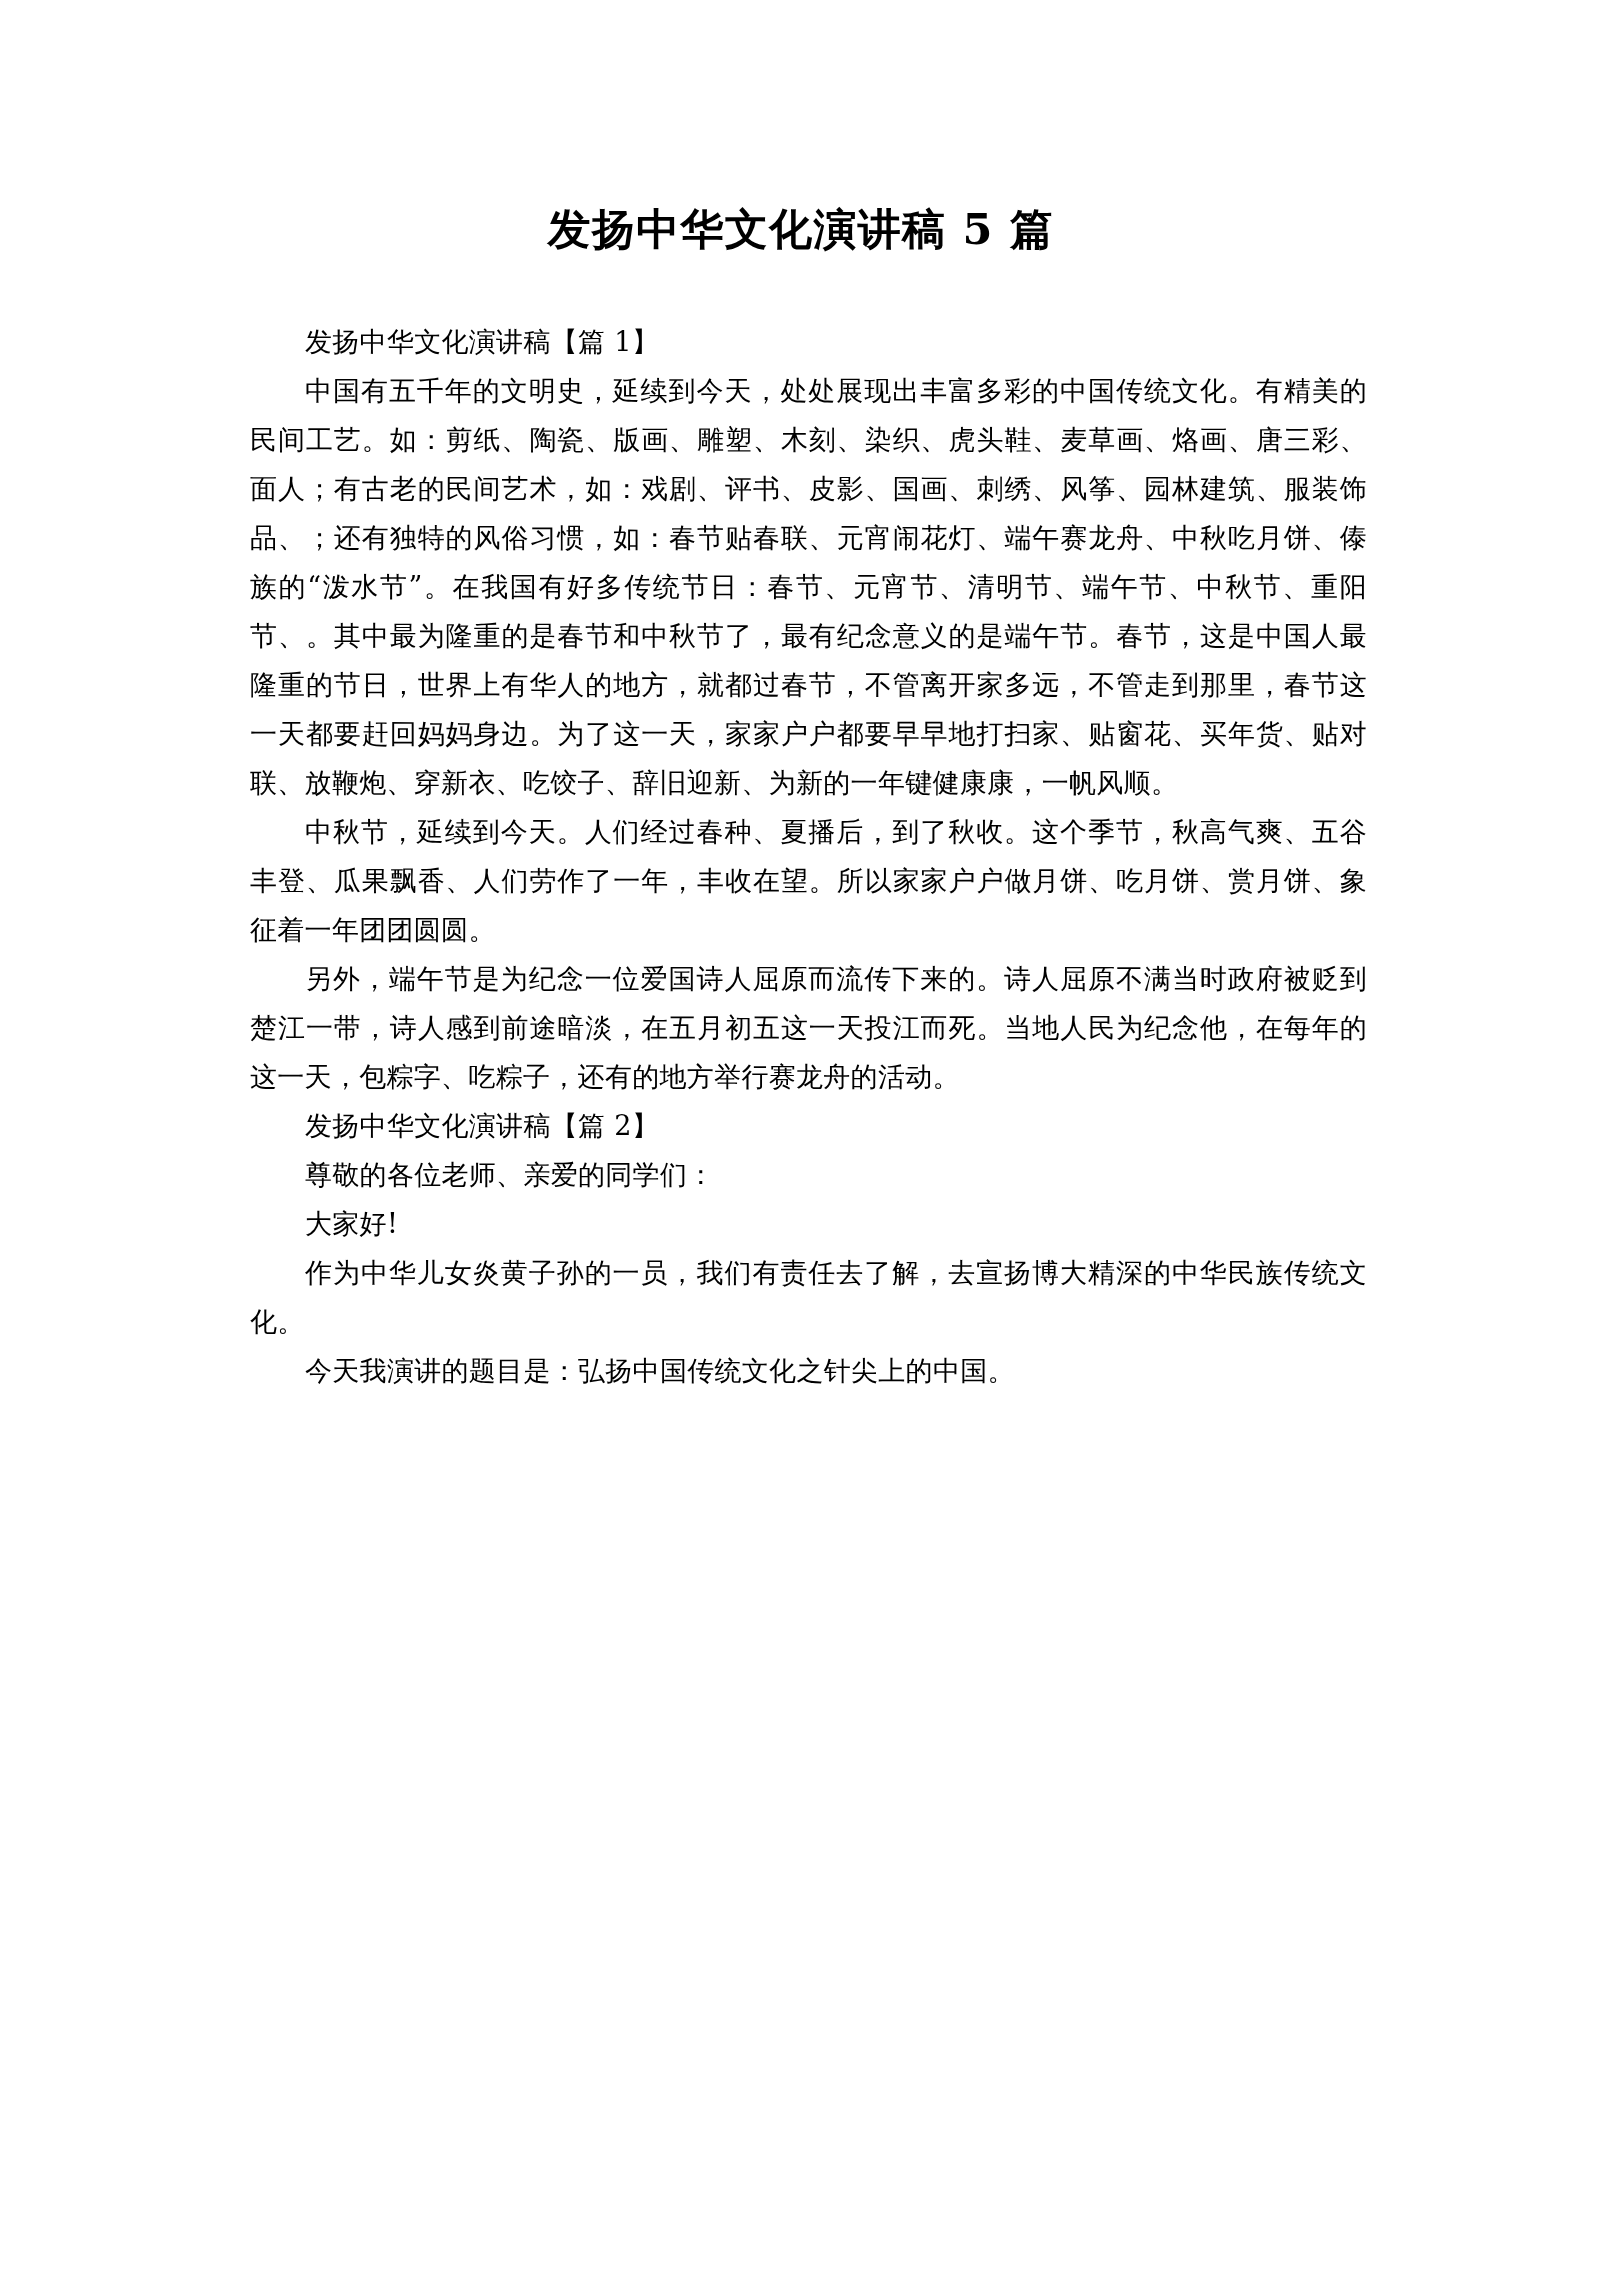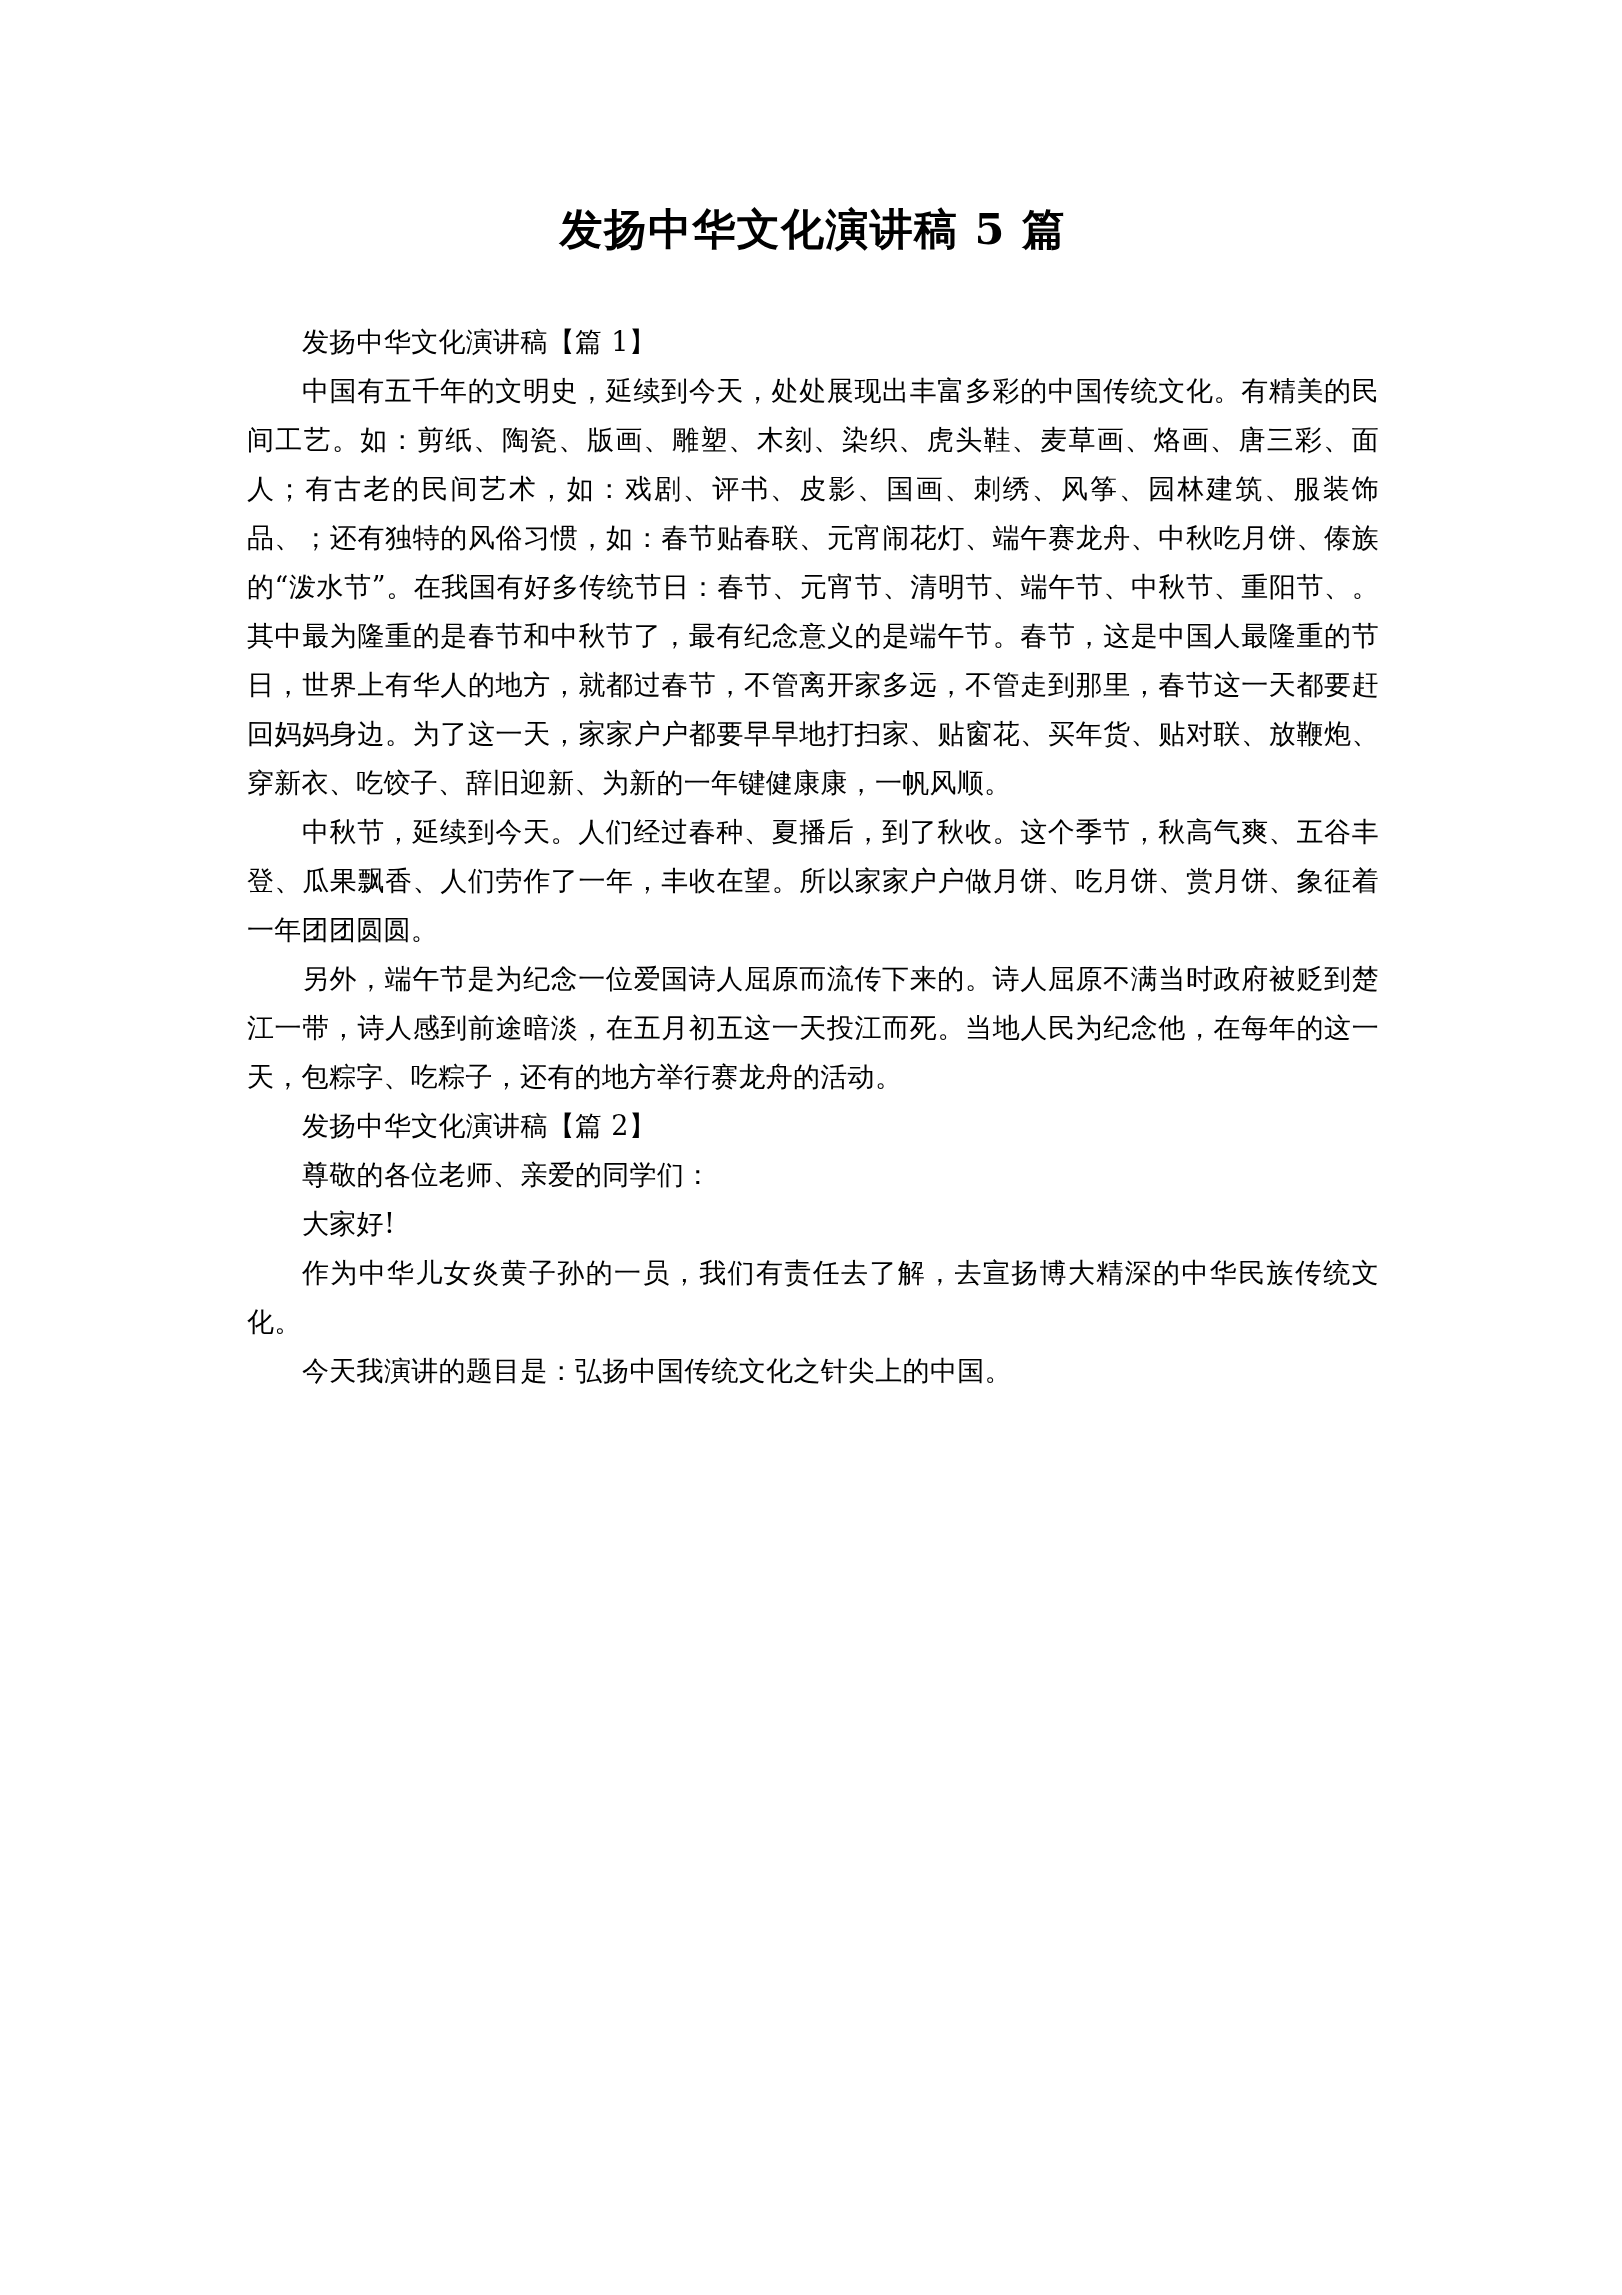--- a/index.html
+++ b/index.html
@@ -14,37 +14,38 @@
   .page {
     position: relative;
     width: 1623px;
     height: 2295px;
     background: #ffffff;
     overflow: hidden;
     box-sizing: border-box;
   }
   .content {
     position: absolute;
-    left: 247px;
+    left: 235px;
     top: 0;
     width: 1132px;
   }
   .doc-title {
     font-size: 43px;
     font-weight: bold;
     text-align: center;
     letter-spacing: 1.3px;
     line-height: 1.25;
     margin: 0;
     padding-top: 203px;
     padding-bottom: 0;
     font-family: "DejaVu Serif", "Liberation Serif", serif;
   }
   .body-block {
     margin-top: 60px;
+    margin-left: 15px;
   }
   p.para {
     margin: 0 0 0 0;
     font-size: 27px;
     line-height: 49px;
     text-align: justify;
     text-justify: inter-ideograph;
     text-align-last: left;
     letter-spacing: 0.3px;
     word-break: break-all;

